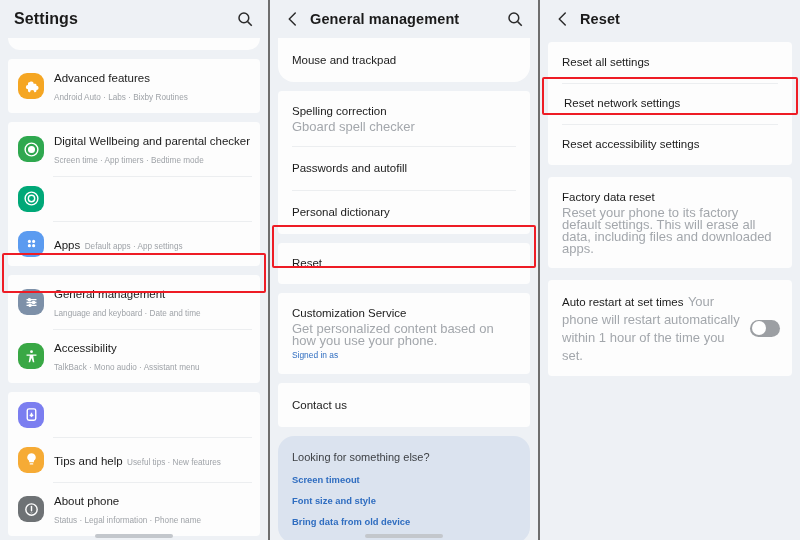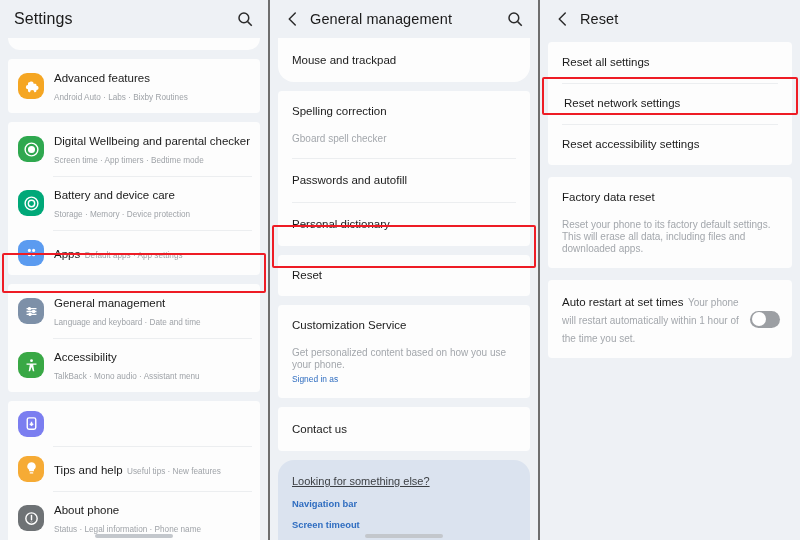--- a/index.html
+++ b/index.html
@@ -29,21 +29,21 @@
   
   .hdr {
     height: 38px;
     display: flex;
     align-items: center;
     padding: 0 14px;
     background: #eef1f5;
   }
   .hdr-title {
     font-size: 14.5px;
-    font-weight: normal;
+    font-weight: bold;
     color: #1b1b1b;
     letter-spacing: .1px;
   }
   .hdr.big .hdr-title { font-size: 16px; }
   .hdr-spacer { flex: 1; }
   .icon-back {
     width: 18px; height: 18px;
     margin-right: 8px;
     flex: 0 0 auto;
     color: #2b2b2b;
@@ -132,24 +132,24 @@
     left: 14px; right: 14px; top: 0;
     height: 1px;
     background: #eceef0;
   }
   .ptitle {
     font-size: 11.5px;
     color: #1b1b1b;
     line-height: 15px;
   }
   .psub {
-    font-size: 10px;
+    font-size: 13px;
     color: #a3a7ac;
     line-height: 12px;
-    margin-top: 14px;
+    margin-top: 2px;
   }
   .plink {
     font-size: 8.4px;
     color: #2f6dc0;
     line-height: 12px;
     margin-top: 2px;
   }
   .prow.tall { min-height: 56px; }
 
   
@@ -178,21 +178,20 @@
   .bluecard {
     background: #dbe3ef;
     border-radius: 16px;
     padding: 15px 14px 16px 14px;
     margin-bottom: 9px;
   }
   .blue-head {
     font-size: 11px;
     color: #3c3f43;
     margin-bottom: 11px;
-    text-decoration: underline;
   }
   .blue-link {
     font-size: 9.4px;
     font-weight: bold;
     color: #2f6dc0;
     margin-bottom: 10px;
   }
   .blue-link:last-child { margin-bottom: 0; }
 
   
@@ -261,24 +260,20 @@
             <span class="stitle">Digital Wellbeing and parental checker</span>
             <span class="ssub">Screen time  ·  App timers  ·  Bedtime mode</span>
           </span>
         </div>
         <div class="srow">
           <span class="sicon" style="background:#00a878">
             <svg viewBox="0 0 24 24" fill="none" stroke="currentColor" stroke-width="2">
                 <circle cx="12" cy="12" r="9"></circle>
                 <circle cx="12" cy="12" r="4.5"></circle>
               </svg>
-          </span>
-          <span class="stext">
-            <span class="stitle">Battery and device care</span>
-            <span class="ssub">Storage  ·  Memory  ·  Device protection</span>
           </span>
         </div>
         <div class="srow">
           <span class="sicon" style="background:#5b9bf0">
             <svg viewBox="0 0 24 24" fill="currentColor">
                 <circle cx="9" cy="9" r="2.2"></circle>
                 <circle cx="15" cy="9" r="2.2"></circle>
                 <circle cx="9" cy="15" r="2.2"></circle>
                 <circle cx="15" cy="15" r="2.2"></circle>
               </svg>
@@ -415,21 +410,20 @@
       </div>
 
       <div class="card">
         <div class="prow">
           <span class="ptitle">Contact us</span>
         </div>
       </div>
 
       <div class="bluecard">
         <div class="blue-head">Looking for something else?</div>
-        <div class="blue-link">Navigation bar</div>
         <div class="blue-link">Screen timeout</div>
         <div class="blue-link">Font size and style</div>
         <div class="blue-link">Bring data from old device</div>
       </div>
     </div>
 
     <div class="hl" style="left:2px; top:225px; width:264px; height:43px;"></div>
     <div class="navhandle"></div>
   </div>
 

